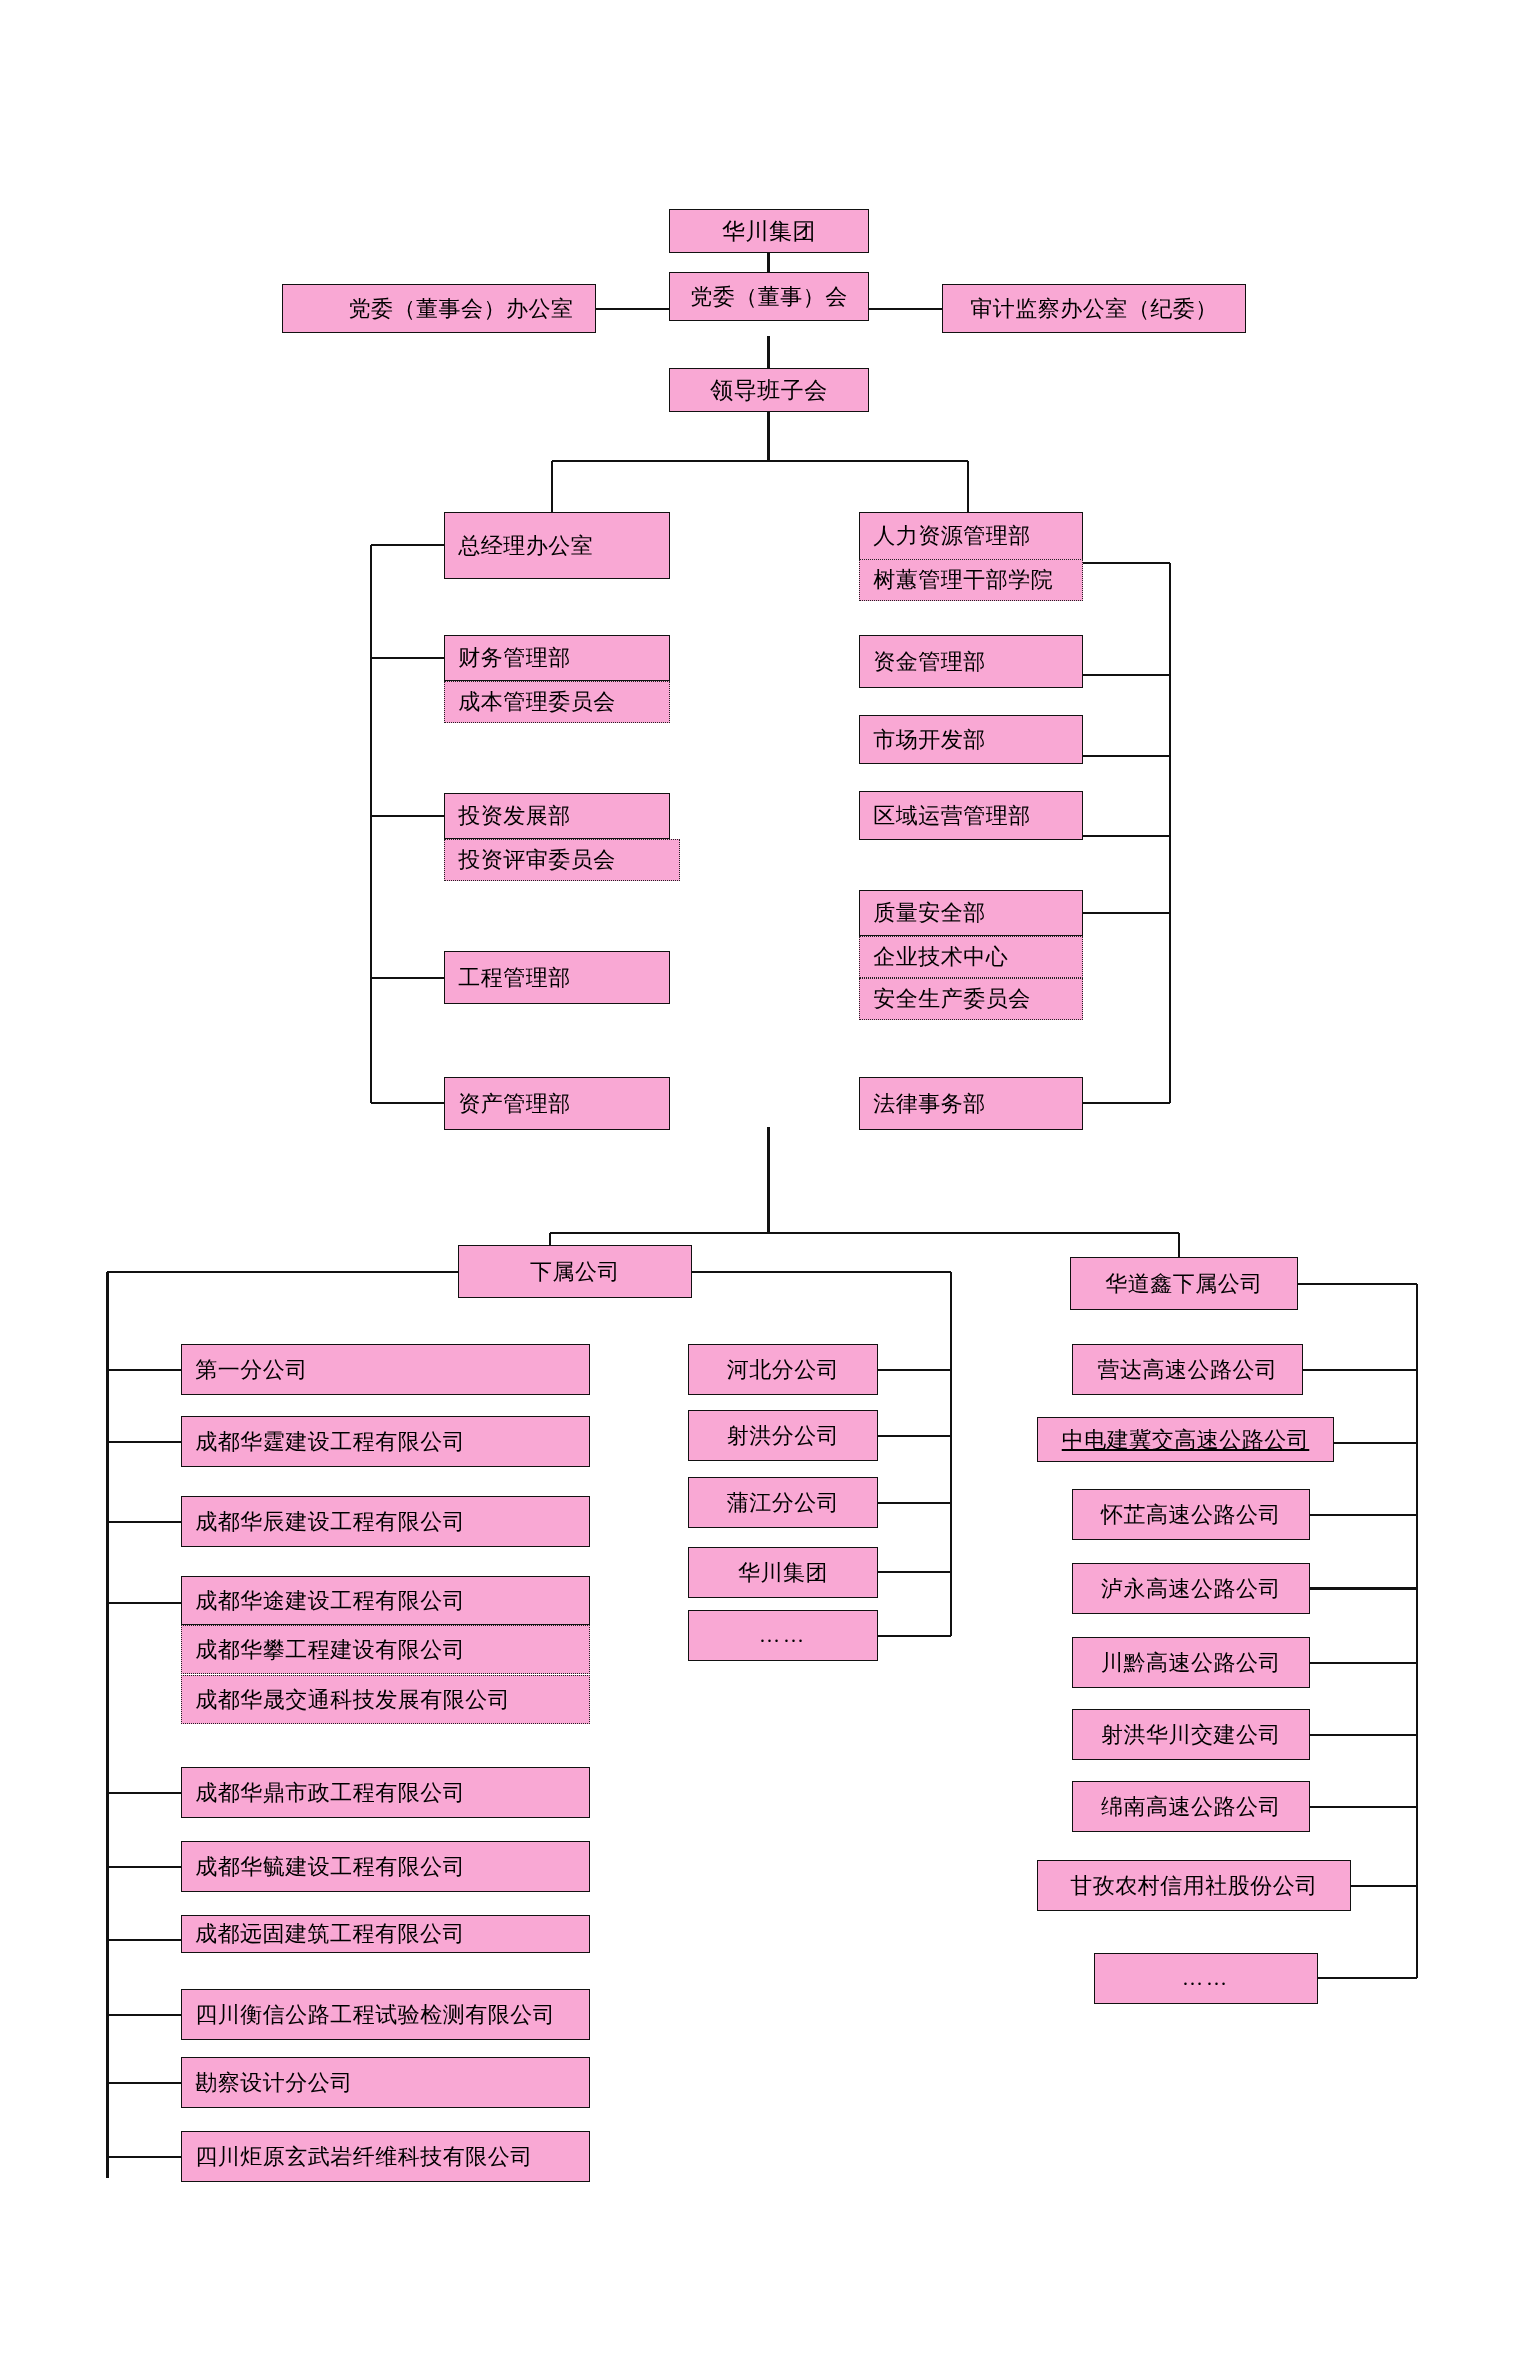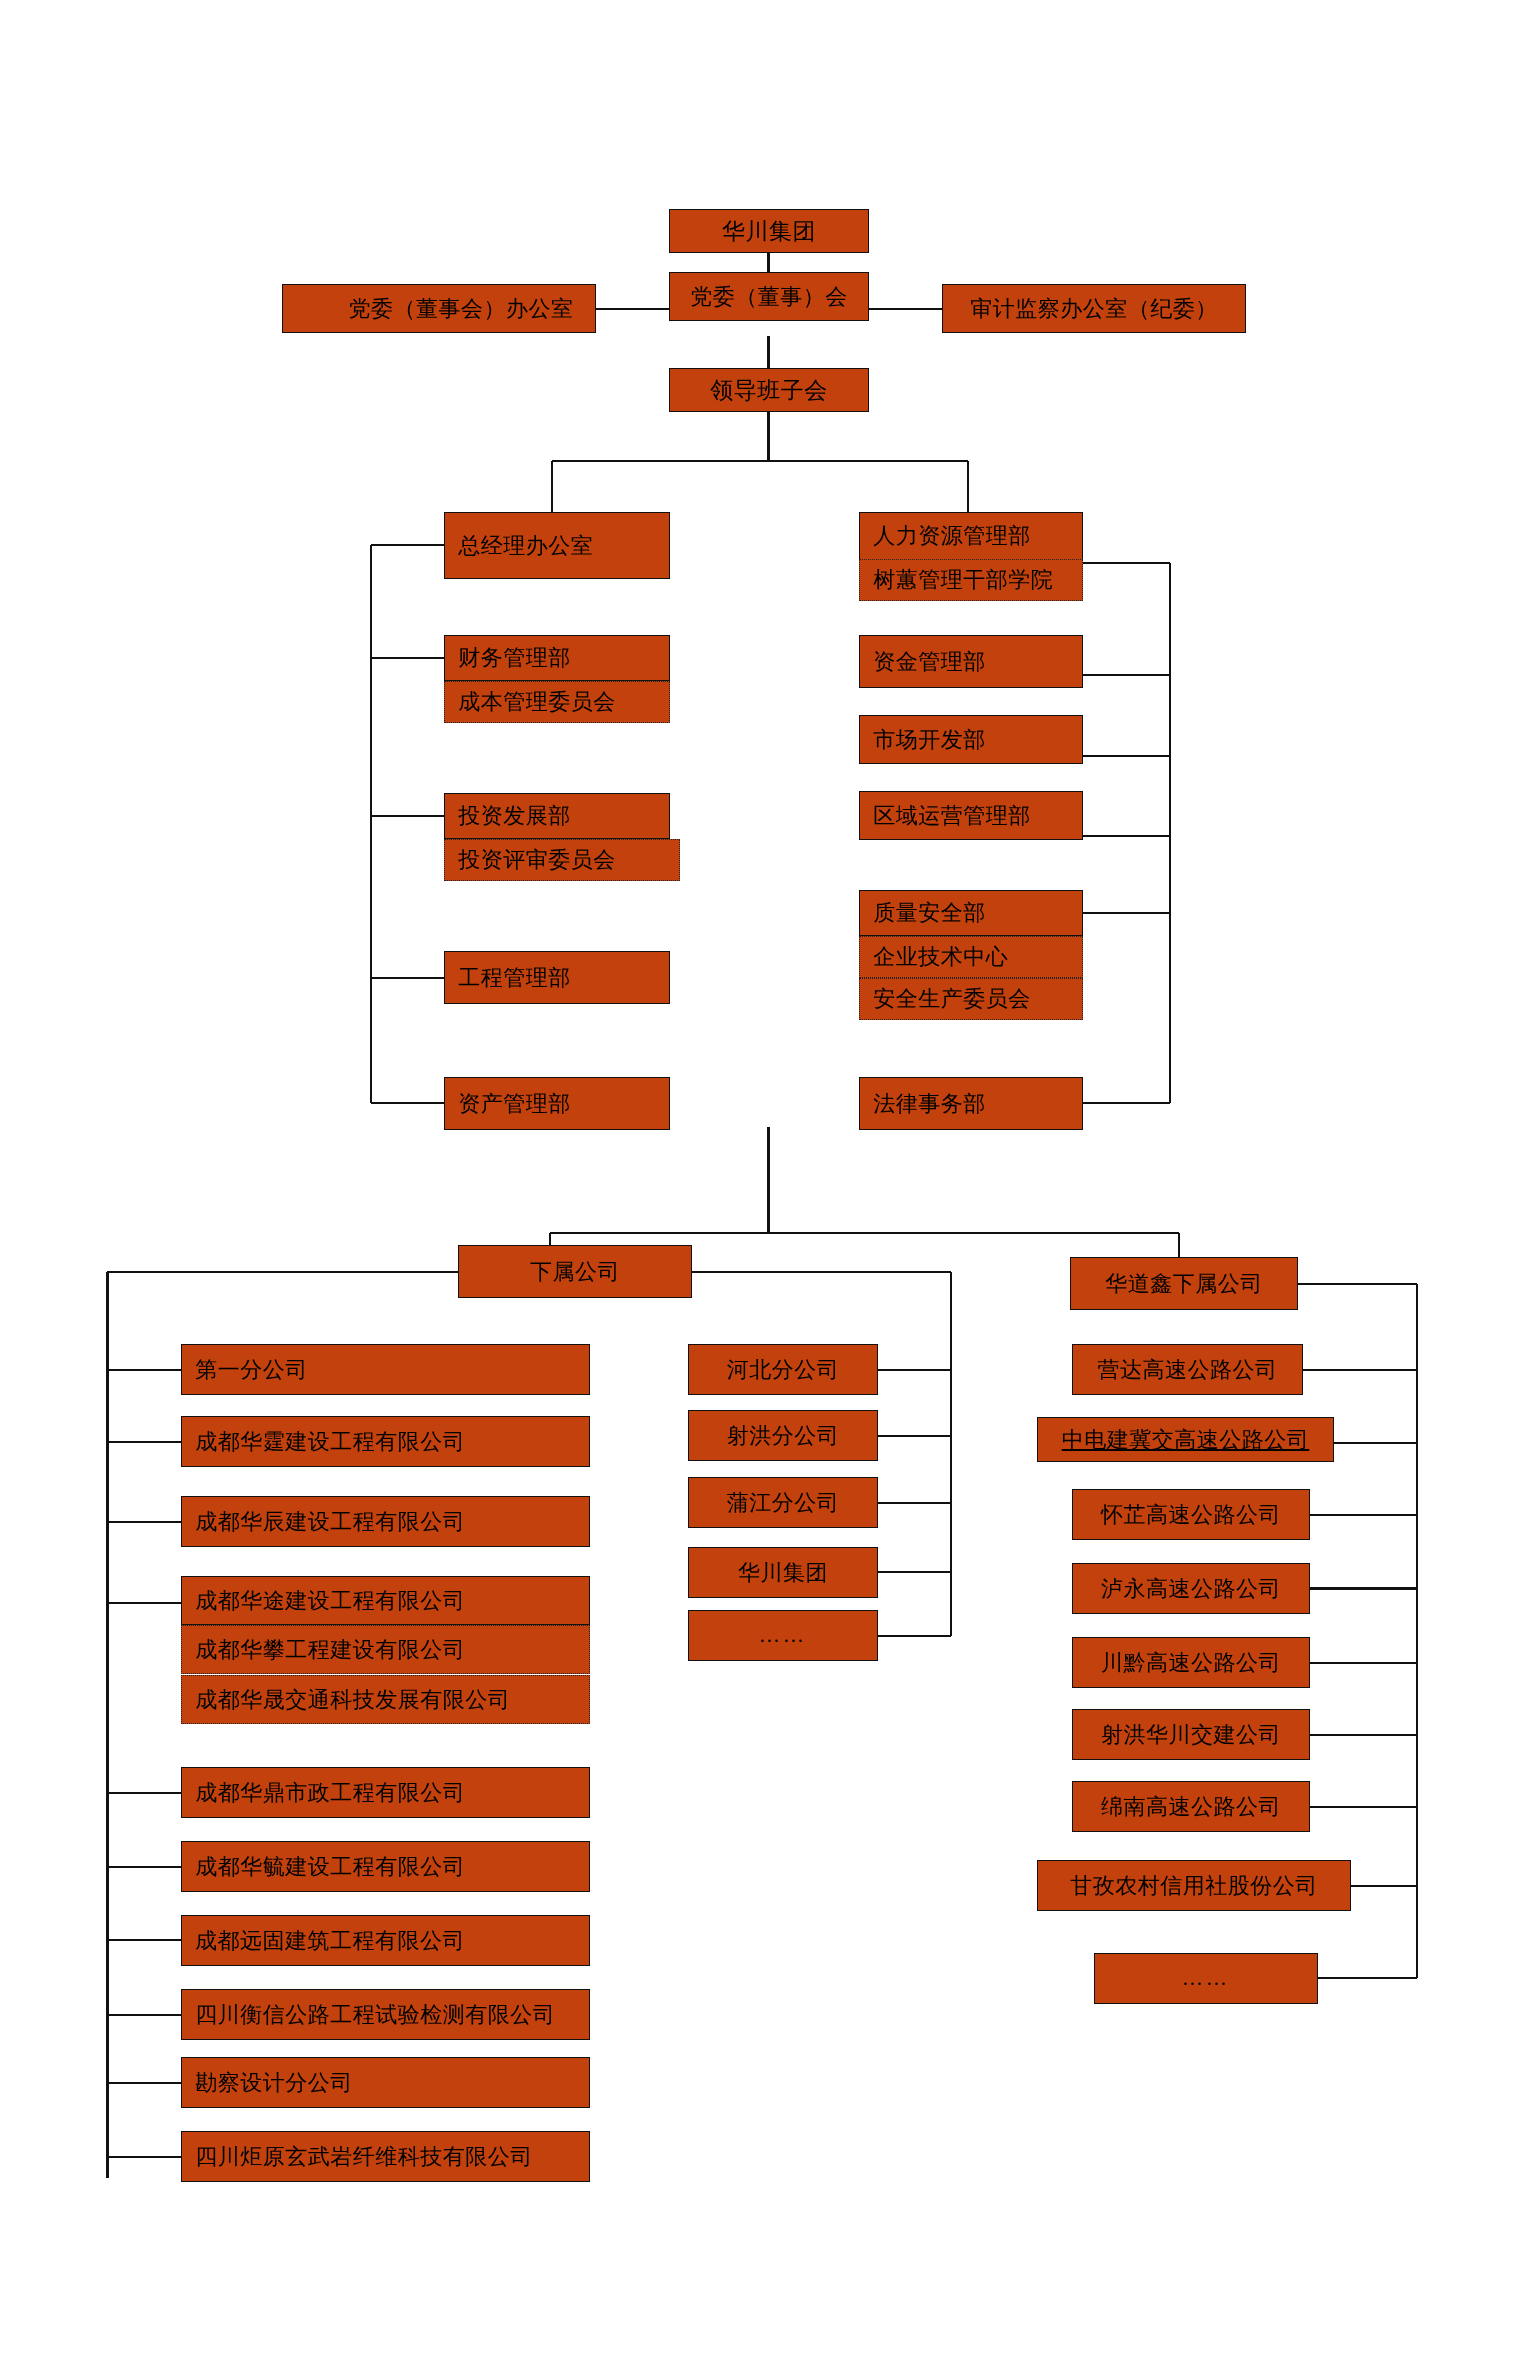--- a/index.html
+++ b/index.html
@@ -3,21 +3,21 @@
 <meta charset="utf-8">
 <style>
   html,body{margin:0;padding:0;background:#ffffff;}
   body{width:1538px;height:2378px;font-family:"Liberation Serif","DejaVu Serif",serif;}
   #chart{position:relative;width:1538px;height:2378px;background:#fff;overflow:hidden;}
   #wires{position:absolute;left:0;top:0;width:1538px;height:2378px;pointer-events:none;}
   .node{
     position:absolute;
     box-sizing:border-box;
     border:1.5px solid #111;
-    background:#c2410c;
+    background:#f9a8d4;
     display:flex;
     align-items:center;
     color:#000;
     white-space:nowrap;
     letter-spacing:0.5px;
   }
   .node.center{justify-content:center;}
   .node.left{justify-content:flex-start;padding-left:13.3px;}
   .node.dotted{border:1.5px dotted #222;}
   .f23{font-size:22px;}
@@ -203,21 +203,21 @@
   </div>
   <div class="node left dotted f23" style="left:181px;top:1675px;width:409px;height:49px;">
     <span>成都华晟交通科技发展有限公司</span>
   </div>
   <div class="node left f23" style="left:181px;top:1767px;width:409px;height:51px;font-family:Liberation Mono, monospace;">
     <span>成都华鼎市政工程有限公司</span>
   </div>
   <div class="node left f23" style="left:181px;top:1841px;width:409px;height:51px;">
     <span>成都华毓建设工程有限公司</span>
   </div>
-  <div class="node left f23" style="left:181px;top:1915px;width:409px;height:51px;padding-left:13px;">
+  <div class="node left f23" style="left:181px;top:1915px;width:409px;height:38px;padding-left:13px;">
     <span>成都远固建筑工程有限公司</span>
   </div>
   <div class="node left f23" style="left:181px;top:1989px;width:409px;height:51px;">
     <span>四川衡信公路工程试验检测有限公司</span>
   </div>
   <div class="node left f23" style="left:181px;top:2057px;width:409px;height:51px;">
     <span>勘察设计分公司</span>
   </div>
   <div class="node left f23" style="left:181px;top:2131px;width:409px;height:51px;">
     <span>四川炬原玄武岩纤维科技有限公司</span>

